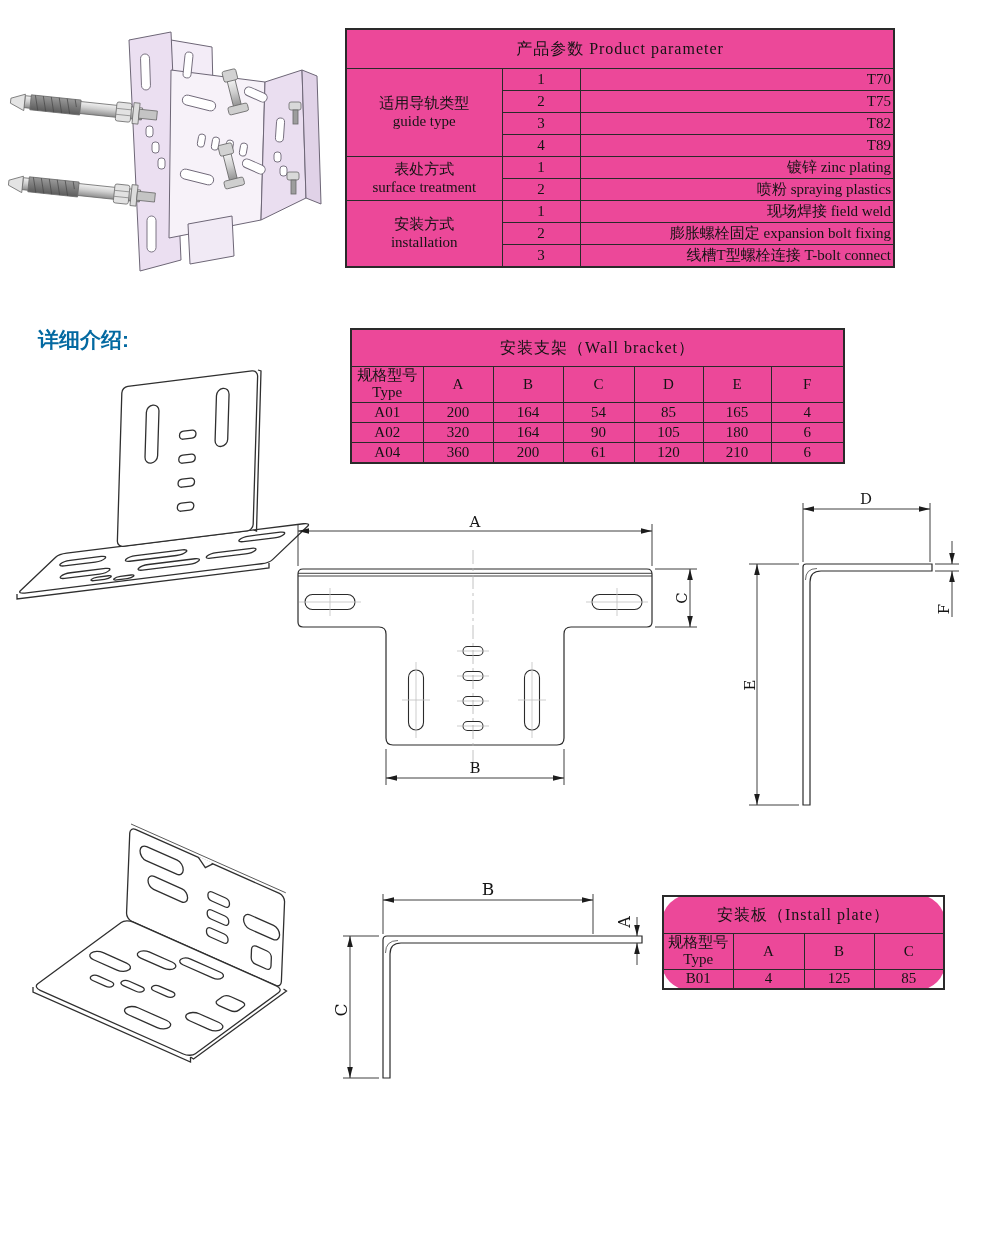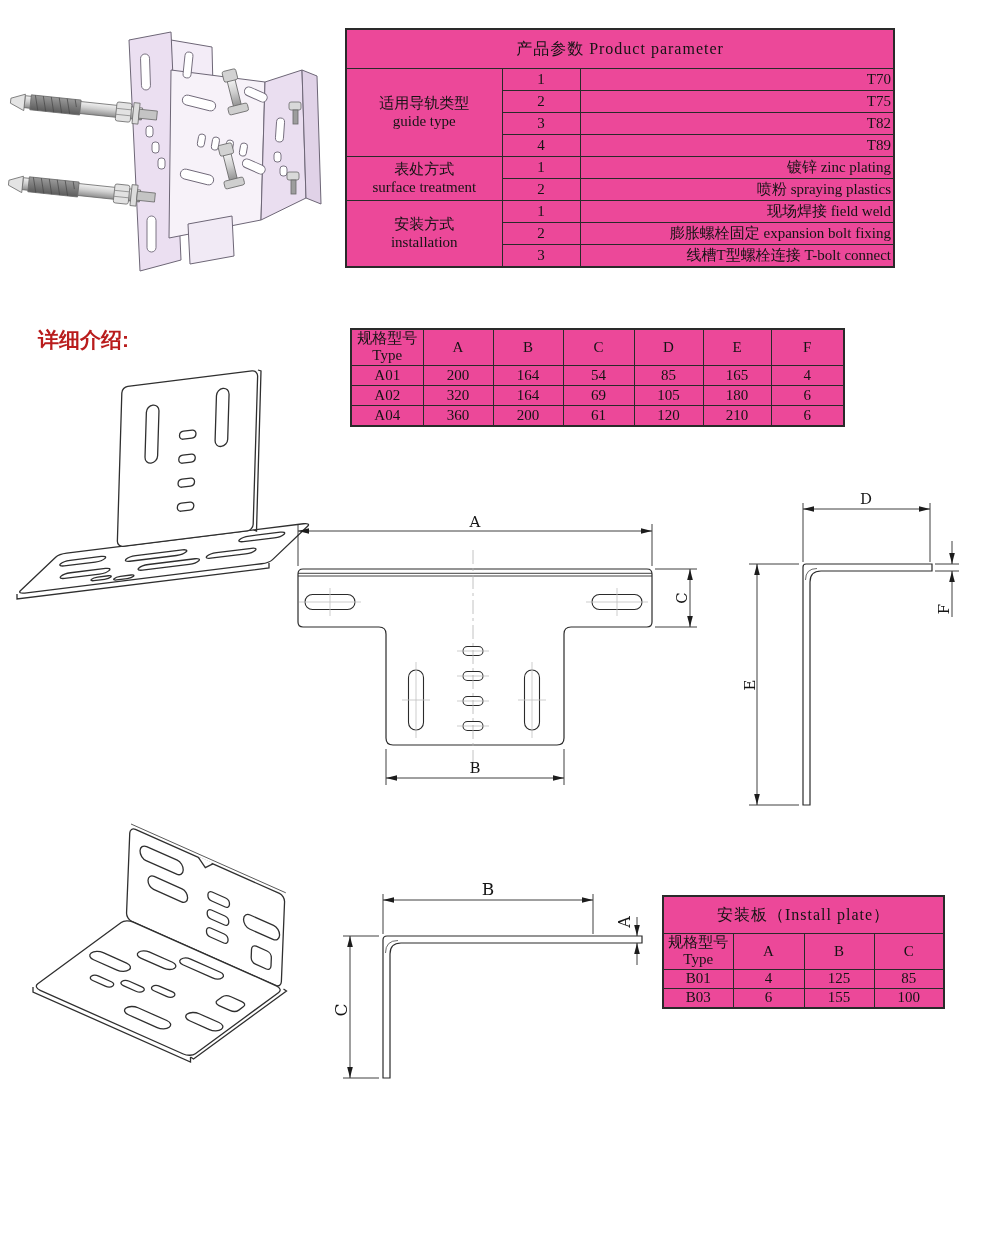--- a/index.html
+++ b/index.html
@@ -21,21 +21,21 @@
   
   .wt td{height:19px;}
   .wt tr.title-row td{height:36px;}
   .wt tr.head-row td{height:32px;}
   
   .it td{height:18px;}
   .it tr.title-row td{height:36px;}
   .it tr.head-row td{height:34px;}
 
   .section-heading{font-family:"Liberation Sans","DejaVu Sans",sans-serif;
-                   font-weight:bold;font-size:21px;color:#b91c1c;}
+                   font-weight:bold;font-size:21px;color:#0369a1;}
 
   svg text{font-family:"DejaVu Serif","Liberation Serif",serif;font-size:15px;fill:#161616;}
   svg.iso *{vector-effect:non-scaling-stroke;}
 </style>
 </head>
 <body>
 
 <div class="page">
 
   <svg class="abs" style="left:8px;top:10px;" width="325" height="278" viewBox="0 0 325 278">
@@ -213,20 +213,23 @@
     <colgroup>
         <col style="width:72px">
         <col style="width:70px">
         <col style="width:70px">
         <col style="width:71px">
         <col style="width:69px">
         <col style="width:68px">
         <col style="width:73px">
       </colgroup>
     <tbody>
+        <tr class="title-row">
+      <td colspan="7" class="title-cell">安装支架（Wall bracket）</td>
+    </tr>
     <tr class="head-row">
       <td>
         <div class="two-line">
           <div>规格型号</div>
           <div>Type</div>
         </div>
       </td>
       <td>A</td>
       <td>B</td>
       <td>C</td>
@@ -240,21 +243,21 @@
       <td>164</td>
       <td>54</td>
       <td>85</td>
       <td>165</td>
       <td>4</td>
     </tr>
     <tr>
       <td>A02</td>
       <td>320</td>
       <td>164</td>
-      <td>69</td>
+      <td>90</td>
       <td>105</td>
       <td>180</td>
       <td>6</td>
     </tr>
     <tr>
       <td>A04</td>
       <td>360</td>
       <td>200</td>
       <td>61</td>
       <td>120</td>
@@ -435,21 +438,21 @@
     <g>
       <line x1="49" y1="63" x2="13" y2="63" stroke="#2b2b2b" stroke-width="0.9"></line>
       <line x1="49" y1="205" x2="13" y2="205" stroke="#2b2b2b" stroke-width="0.9"></line>
       <line x1="20" y1="63" x2="20" y2="205" stroke="#2b2b2b" stroke-width="0.9"></line>
       <polygon points="20,63 17.2,74 22.8,74" fill="#1c1c1c"></polygon>
       <polygon points="20,205 17.2,194 22.8,194" fill="#1c1c1c"></polygon>
       <text x="13" y="141" text-anchor="middle" transform="rotate(-90 13 137)" style="font-size:17px">C</text>
     </g>
   </svg>
 
-  <table class="spec it abs" style="left:662px;top:895px;width:281px;">
+  <table class="spec it abs" style="left:662px;top:895px;width:281px;border-radius:27px;">
     <colgroup>
         <col style="width:70px">
         <col style="width:71px">
         <col style="width:70px">
         <col style="width:70px">
       </colgroup>
     <tbody>
         <tr class="title-row">
       <td colspan="4" class="title-cell">安装板（Install plate）</td>
     </tr>
@@ -463,22 +466,16 @@
       <td>A</td>
       <td>B</td>
       <td>C</td>
     </tr>
     <tr>
       <td>B01</td>
       <td>4</td>
       <td>125</td>
       <td>85</td>
     </tr>
-    <tr>
-      <td>B03</td>
-      <td>6</td>
-      <td>155</td>
-      <td>100</td>
-    </tr>
   </tbody>
     </table>
 
 </div>
 
 </body></html>

